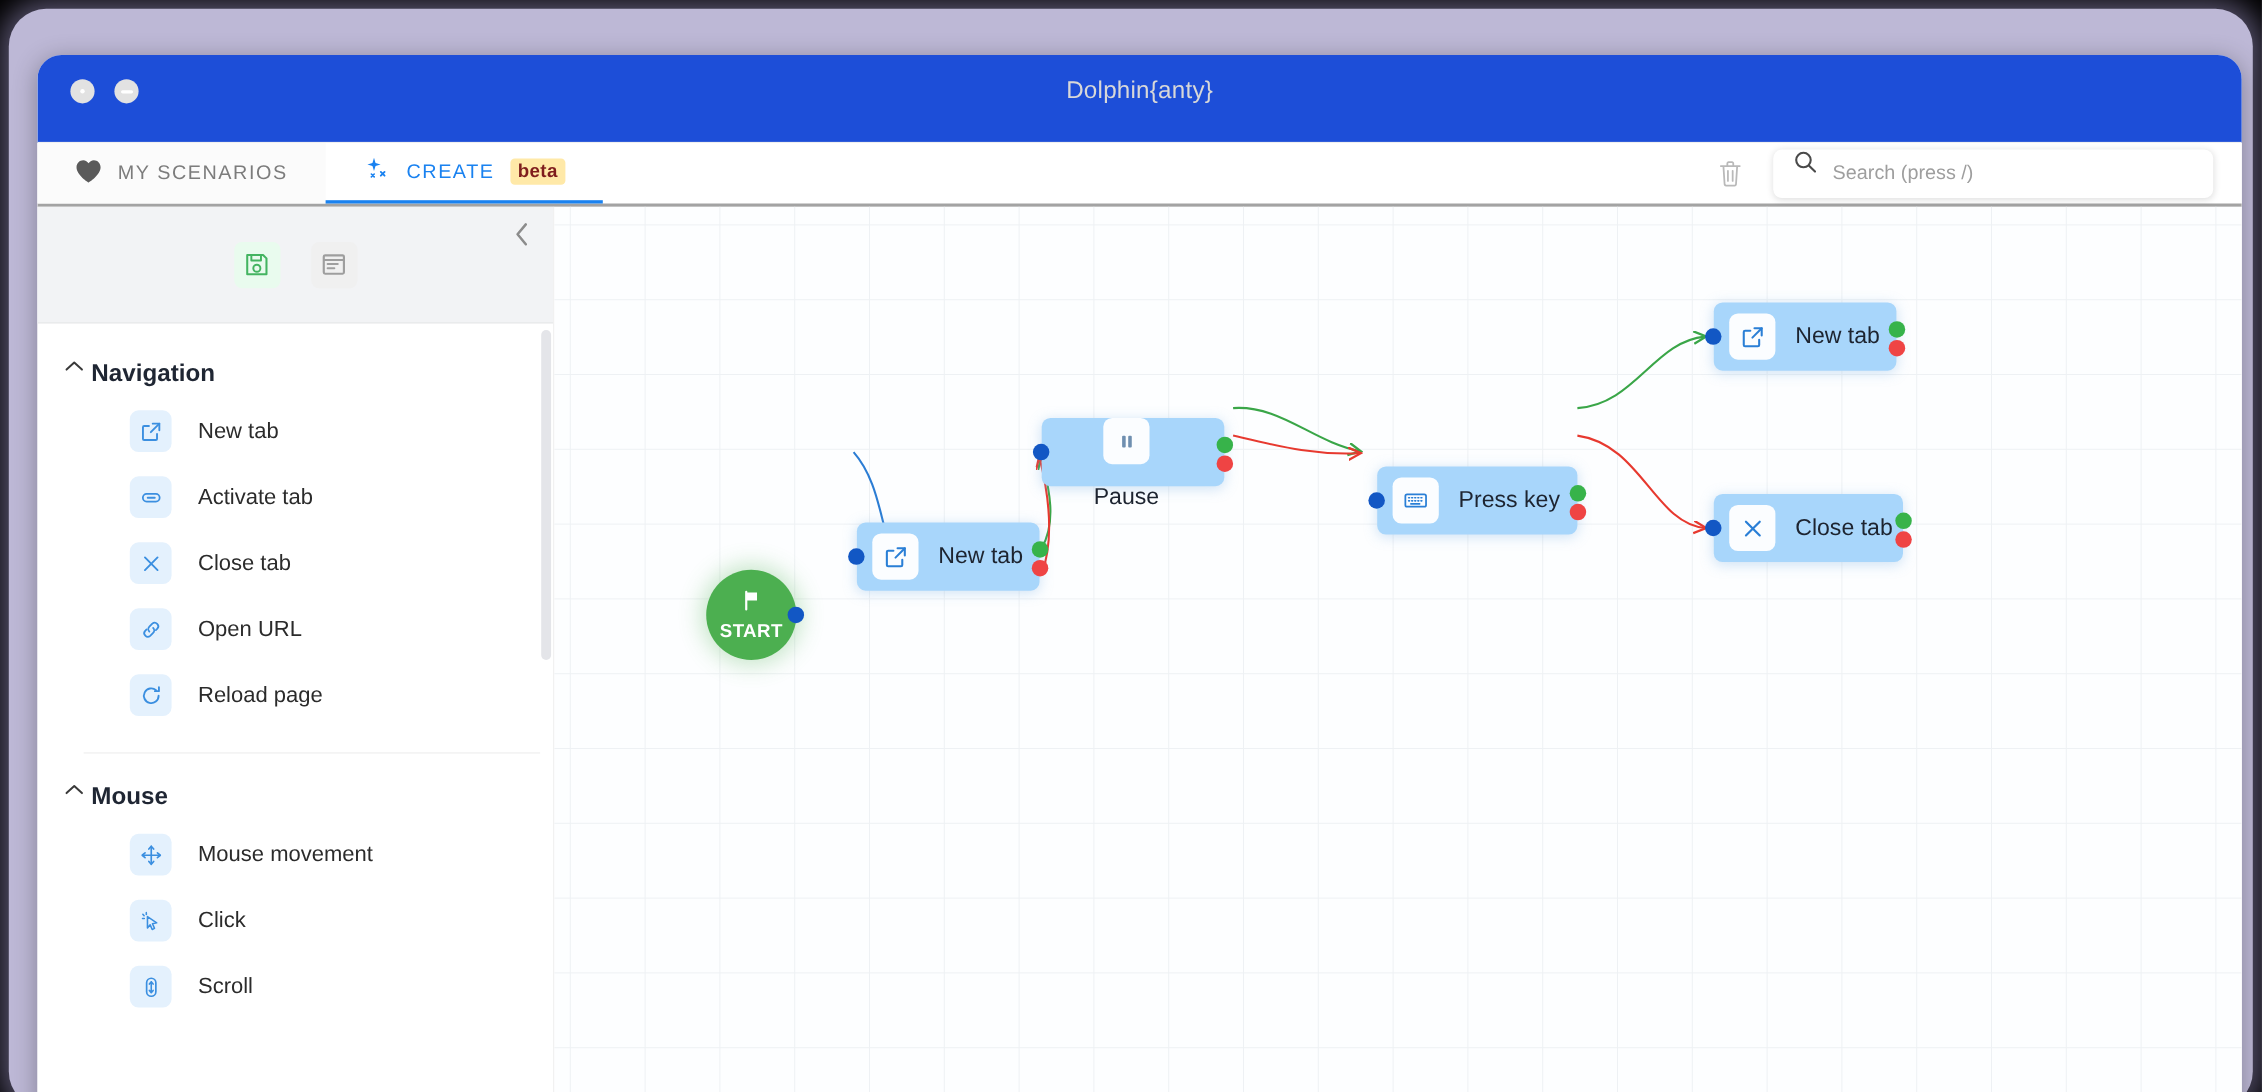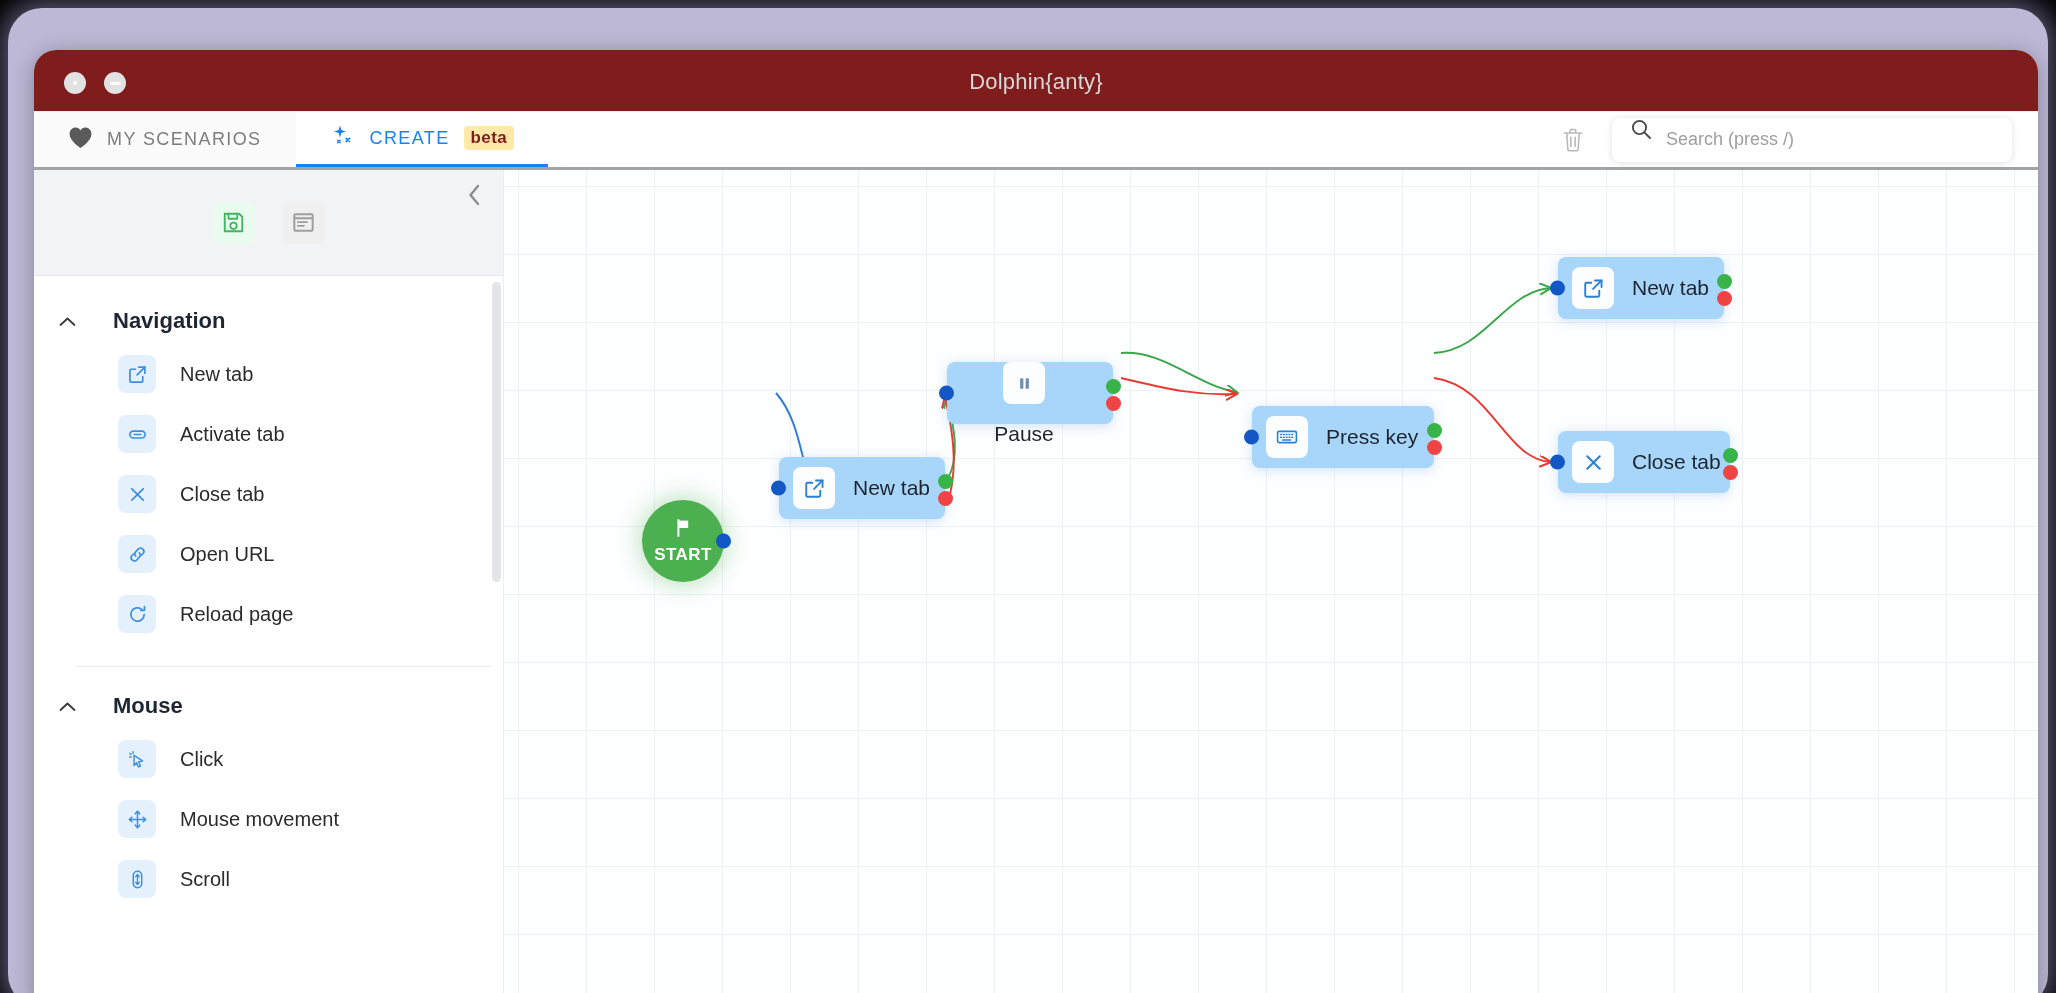--- a/index.html
+++ b/index.html
@@ -39,22 +39,22 @@
     height: 962px;
     background: #ffffff;
     border-radius: 22px 22px 14px 14px;
     overflow: hidden;
     box-shadow: 0 4px 22px rgba(0,0,0,0.30);
   }
 
   
   #titlebar {
     position: relative;
-    height: 62px;
-    background: #7f1d1d;
+    height: 80px;
+    background: #1d4ed8;
     border-bottom: 1px solid #f0f0f0;
   }
   .win-btn {
     position: absolute;
     top: 22px;
     width: 22px; height: 22px;
     border-radius: 50%;
     background: #e2e2e2;
     border: none;
     cursor: pointer;
@@ -193,22 +193,22 @@
   #tool-logs { background: #f0f0f0; }
 
   #sidebar-scroll {
     height: calc(100% - 106px);
     overflow: hidden;
     padding-top: 6px;
     position: relative;
   }
   .group-header {
     display: flex;
-    align-items: center;
-    gap: 36px;
+    align-items: flex-start;
+    gap: 6px;
     padding: 26px 0 10px 24px;
     cursor: pointer;
   }
   .group-chevron {
     color: #3a3a3a;
     font-size: 15px;
     line-height: 1;
     transform: translateY(1px);
   }
   .group-title {
@@ -485,35 +485,35 @@
               <svg width="19" height="12" viewBox="0 0 19 12">
                   <path d="M2.5 9 L9.5 2.5 L16.5 9" stroke="#3a3a3a" stroke-width="1.8" fill="none" stroke-linecap="round" stroke-linejoin="round"></path>
                 </svg>
             </span>
             <span class="group-title">Mouse</span>
           </div>
 
           <div class="action-item">
             <span class="action-icon-box">
               <svg width="21" height="21" viewBox="0 0 22 22">
+                <path d="M11 3 V19 M3 11 H19" stroke="#3b8fe0" stroke-width="1.6" stroke-linecap="round"></path>
+                <path d="M11 2.4 L8.7 5.1 M11 2.4 L13.3 5.1 M11 19.6 L8.7 16.9 M11 19.6 L13.3 16.9 M2.4 11 L5.1 8.7 M2.4 11 L5.1 13.3 M19.6 11 L16.9 8.7 M19.6 11 L16.9 13.3" stroke="#3b8fe0" stroke-width="1.6" fill="none" stroke-linecap="round"></path>
+              </svg>
+            </span>
+            <span class="action-label">Mouse movement</span>
+          </div>
+
+          <div class="action-item">
+            <span class="action-icon-box">
+              <svg width="21" height="21" viewBox="0 0 22 22">
                 <path d="M7.4 6.6 L16.2 12.5 L12.2 13.4 L14.1 17.8 L11.9 18.8 L10 14.4 L7.4 17.4 Z" stroke="#3b8fe0" stroke-width="1.5" fill="none" stroke-linejoin="round"></path>
                 <path d="M6.3 2.8 V4.6 M3 4.4 L4.2 5.7 M2.7 8.4 H4.4" stroke="#3b8fe0" stroke-width="1.5" stroke-linecap="round"></path>
               </svg>
             </span>
             <span class="action-label">Click</span>
-          </div>
-
-          <div class="action-item">
-            <span class="action-icon-box">
-              <svg width="21" height="21" viewBox="0 0 22 22">
-                <path d="M11 3 V19 M3 11 H19" stroke="#3b8fe0" stroke-width="1.6" stroke-linecap="round"></path>
-                <path d="M11 2.4 L8.7 5.1 M11 2.4 L13.3 5.1 M11 19.6 L8.7 16.9 M11 19.6 L13.3 16.9 M2.4 11 L5.1 8.7 M2.4 11 L5.1 13.3 M19.6 11 L16.9 8.7 M19.6 11 L16.9 13.3" stroke="#3b8fe0" stroke-width="1.6" fill="none" stroke-linecap="round"></path>
-              </svg>
-            </span>
-            <span class="action-label">Mouse movement</span>
           </div>
 
           <div class="action-item">
             <span class="action-icon-box">
               <svg width="21" height="21" viewBox="0 0 22 22">
                 <rect x="6.6" y="2.4" width="8.8" height="17.2" rx="4.4" stroke="#3b8fe0" stroke-width="1.6" fill="none"></rect>
                 <path d="M11 6.4 V15.6 M11 5.8 L9.2 8 M11 5.8 L12.8 8 M11 16.2 L9.2 14 M11 16.2 L12.8 14" stroke="#3b8fe0" stroke-width="1.5" fill="none" stroke-linecap="round"></path>
               </svg>
             </span>
             <span class="action-label">Scroll</span>

